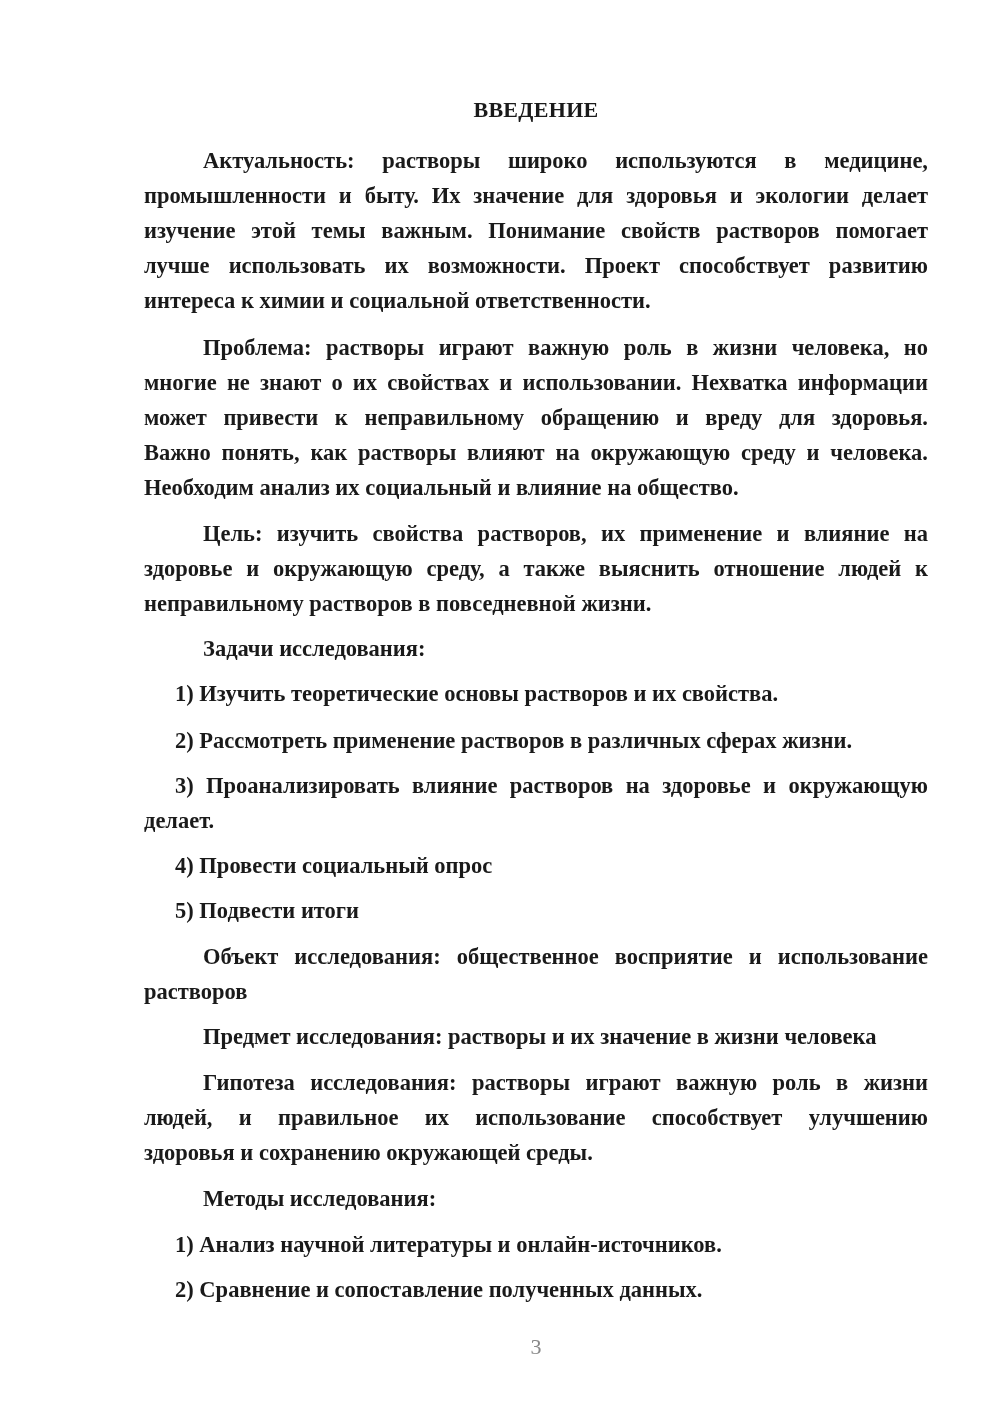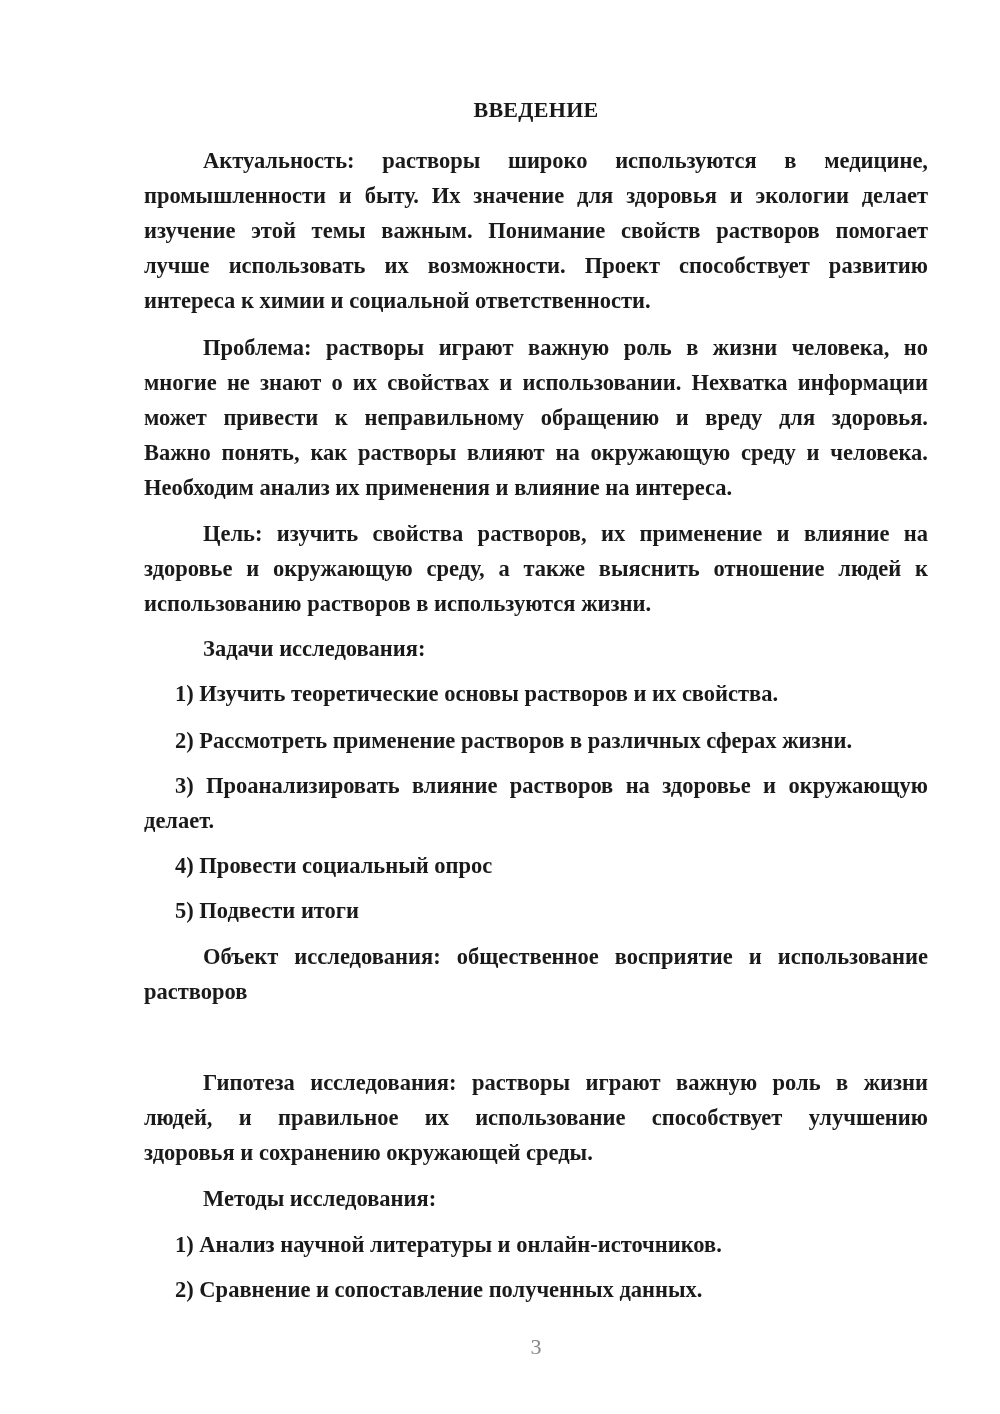--- a/index.html
+++ b/index.html
@@ -77,44 +77,45 @@
     <div class="line" style="top:216px">изучение этой темы важным. Понимание свойств растворов помогает</div>
     <div class="line" style="top:251px">лучше использовать их возможности. Проект способствует развитию</div>
     <div class="line last" style="top:286px">интереса к химии и социальной ответственности.</div>
   </div>
 
   <div>
     <div class="line indent" style="top:333px">Проблема: растворы играют важную роль в жизни человека, но</div>
     <div class="line" style="top:368px">многие не знают о их свойствах и использовании. Нехватка информации</div>
     <div class="line" style="top:403px">может привести к неправильному обращению и вреду для здоровья.</div>
     <div class="line" style="top:438px">Важно понять, как растворы влияют на окружающую среду и человека.</div>
-    <div class="line last" style="top:473px">Необходим анализ их применения и влияние на интереса.</div>
+    <div class="line last" style="top:473px">Необходим анализ их социальный и влияние на общество.</div>
   </div>
 
   <div>
     <div class="line indent" style="top:519px">Цель: изучить свойства растворов, их применение и влияние на</div>
     <div class="line" style="top:554px">здоровье и окружающую среду, а также выяснить отношение людей к</div>
-    <div class="line last" style="top:589px">использованию растворов в используются жизни.</div>
+    <div class="line last" style="top:589px">неправильному растворов в повседневной жизни.</div>
   </div>
 
   <div>
     <div class="line indent last" style="top:634px">Задачи исследования:</div>
     <div class="line item last" style="top:679px">1) Изучить теоретические основы растворов и их свойства.</div>
     <div class="line item last" style="top:726px">2) Рассмотреть применение растворов в различных сферах жизни.</div>
     <div class="line item" style="top:771px">3) Проанализировать влияние растворов на здоровье и окружающую</div>
     <div class="line last" style="top:806px">делает.</div>
     <div class="line item last" style="top:851px">4) Провести социальный опрос</div>
     <div class="line item last" style="top:896px">5) Подвести итоги</div>
   </div>
 
   <div>
     <div class="line indent" style="top:942px">Объект исследования: общественное восприятие и использование</div>
     <div class="line last" style="top:977px">растворов</div>
   </div>
 
+  <div class="line indent last" style="top:1022px">Предмет исследования: растворы и их значение в жизни человека</div>
 
   <div>
     <div class="line indent" style="top:1068px">Гипотеза исследования: растворы играют важную роль в жизни</div>
     <div class="line" style="top:1103px">людей, и правильное их использование способствует улучшению</div>
     <div class="line last" style="top:1138px">здоровья и сохранению окружающей среды.</div>
   </div>
 
   <div>
     <div class="line indent last" style="top:1184px">Методы исследования:</div>
     <div class="line item last" style="top:1230px">1) Анализ научной литературы и онлайн-источников.</div>

